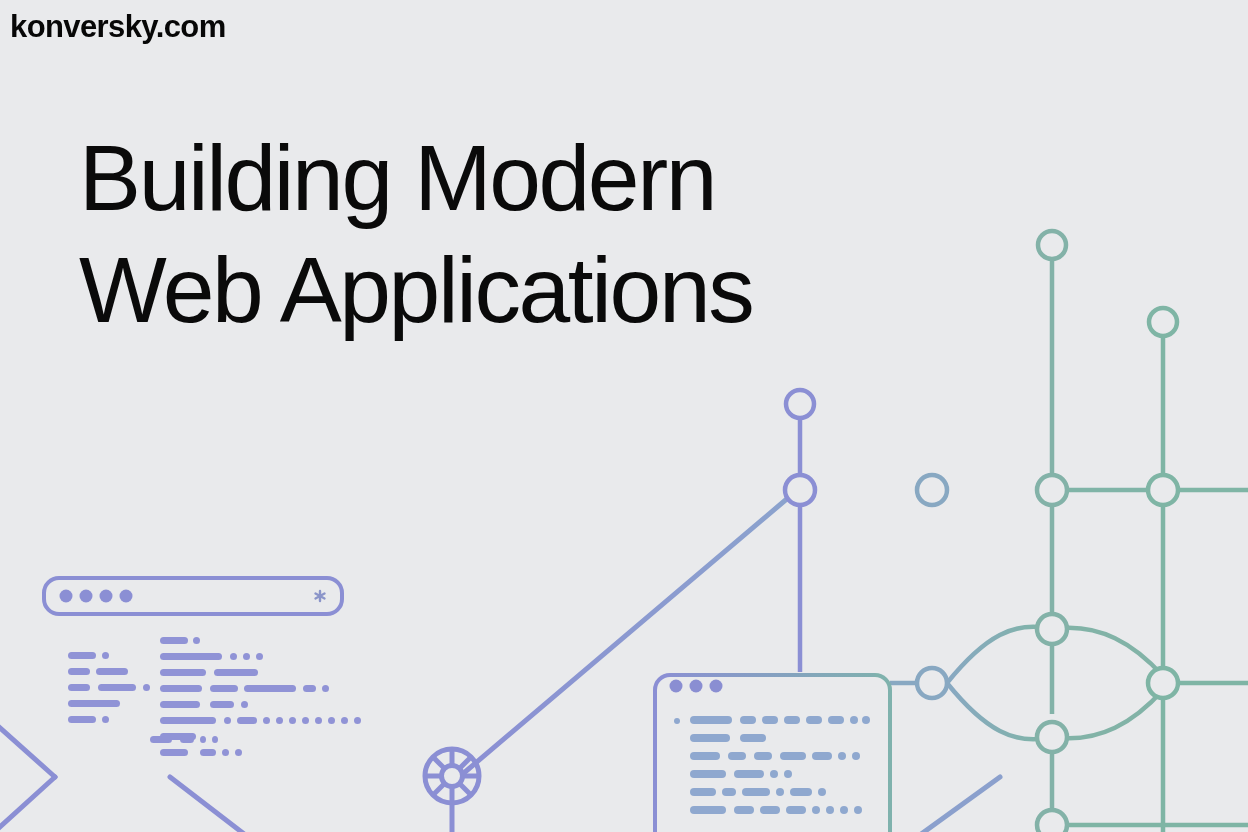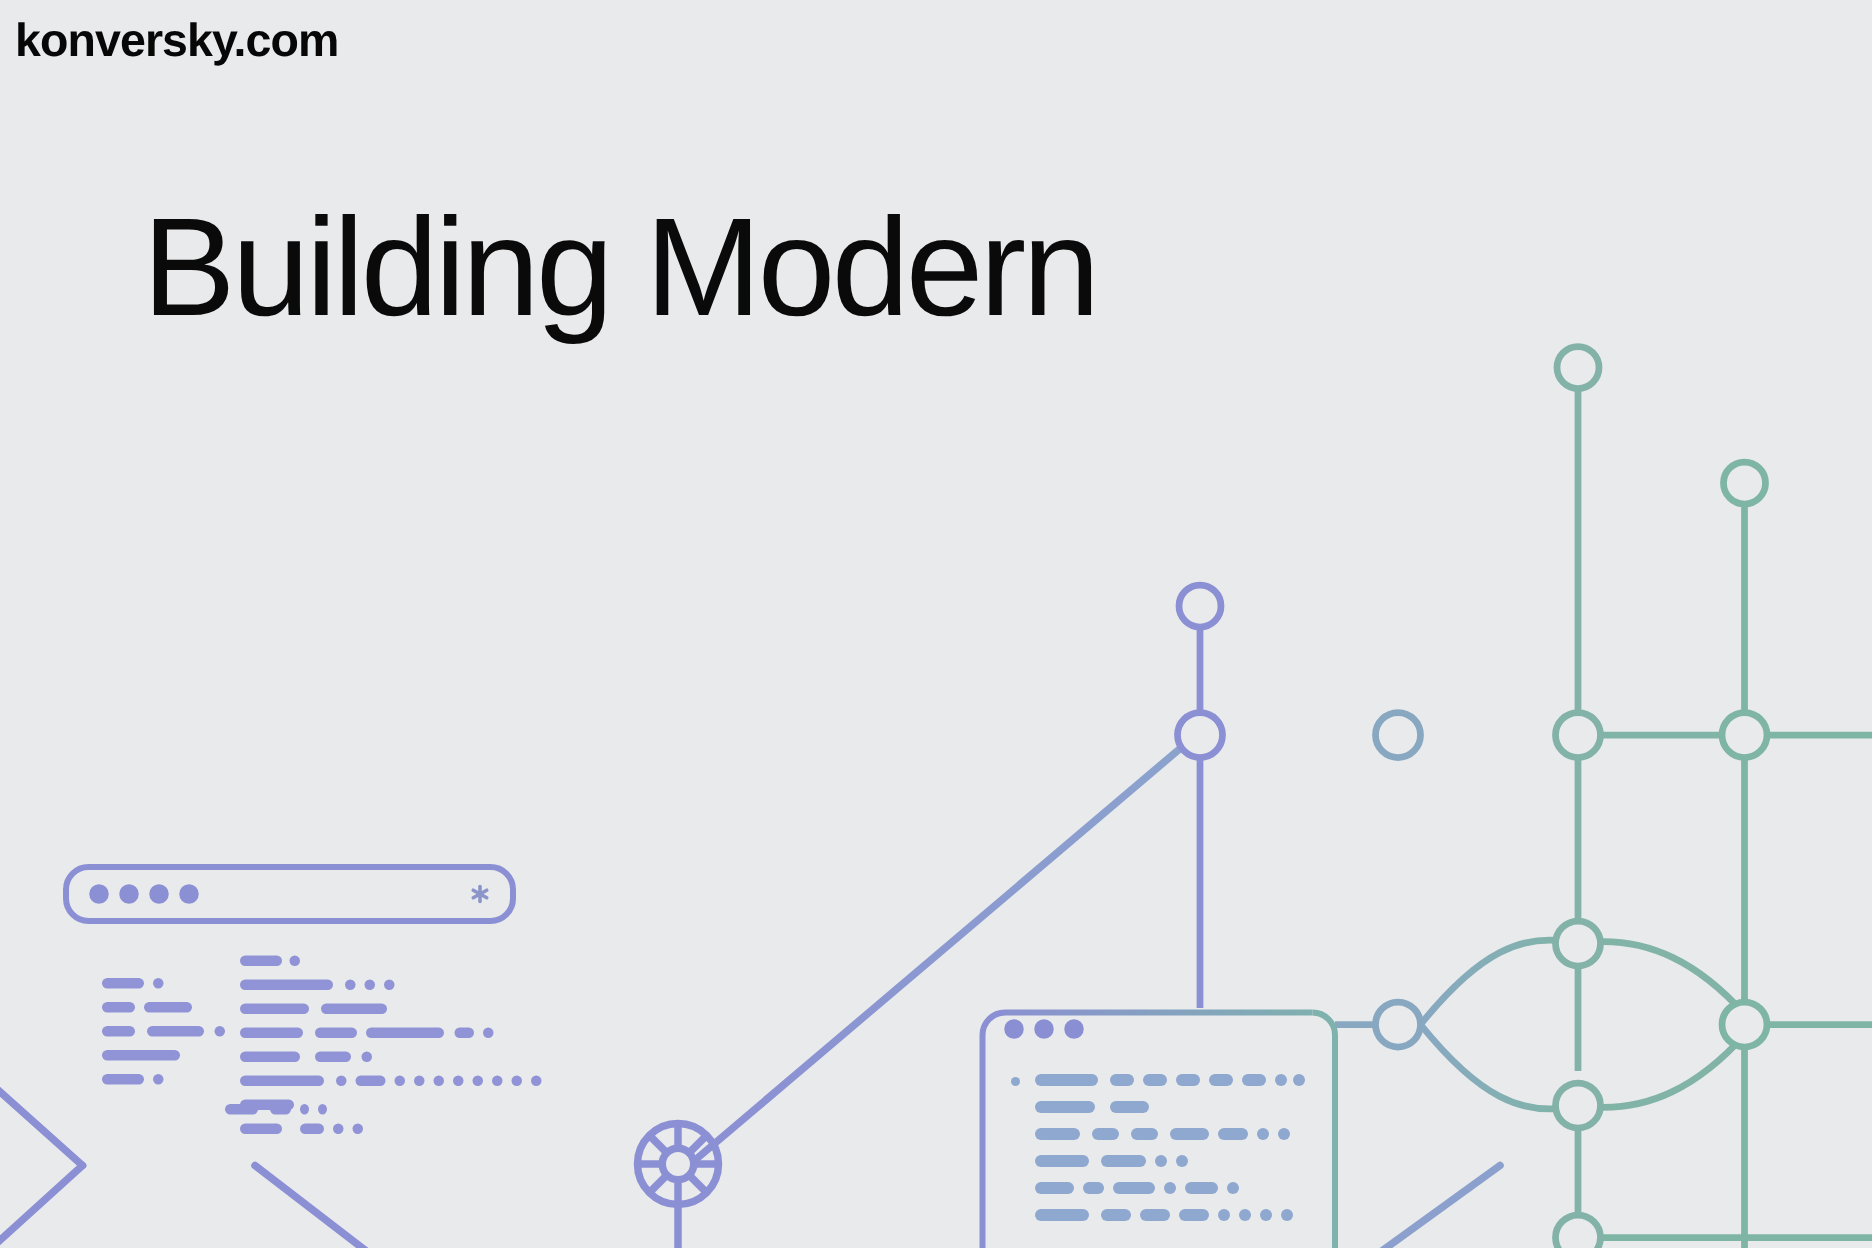--- a/index.html
+++ b/index.html
@@ -49,21 +49,21 @@
     left: 79px;
     top: 122px;
     width: 900px;
     font-family: "Liberation Sans", sans-serif;
     font-weight: 400;
     font-size: 93px;
     line-height: 112px;
     letter-spacing: -2.4px;
     color: #0a0a0a;
   }
-  .headline .line { display: block; white-space: nowrap; margin-left: 16px; }
+  .headline .line { display: block; white-space: nowrap; }
   .subhead {
     position: absolute;
     left: 83px;
     top: 363px;
     font-family: "Liberation Sans", sans-serif;
     font-weight: 400;
     font-size: 27px;
     letter-spacing: -0.5px;
     color: #121212;
     white-space: nowrap;
@@ -306,17 +306,18 @@
       <rect x="212" y="736" width="6" height="7" rx="3.5"></rect>
     </g>
   </svg>
 
   <div id="textlayer">
 
     <div class="brand">konversky.com</div>
 
     <div class="headline">
       <span class="line">Building Modern</span>
+      <span class="line">Web Applications</span>
     </div>
 
 
   </div>
 </div>
 
 </body></html>

